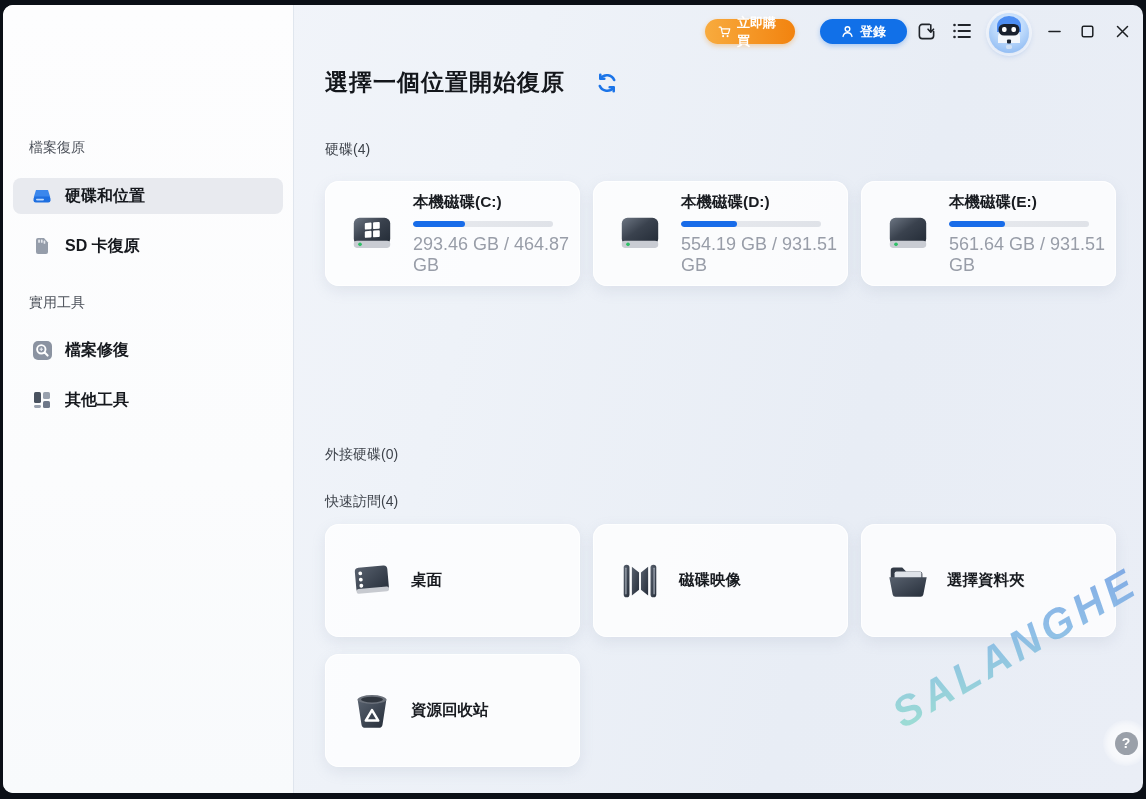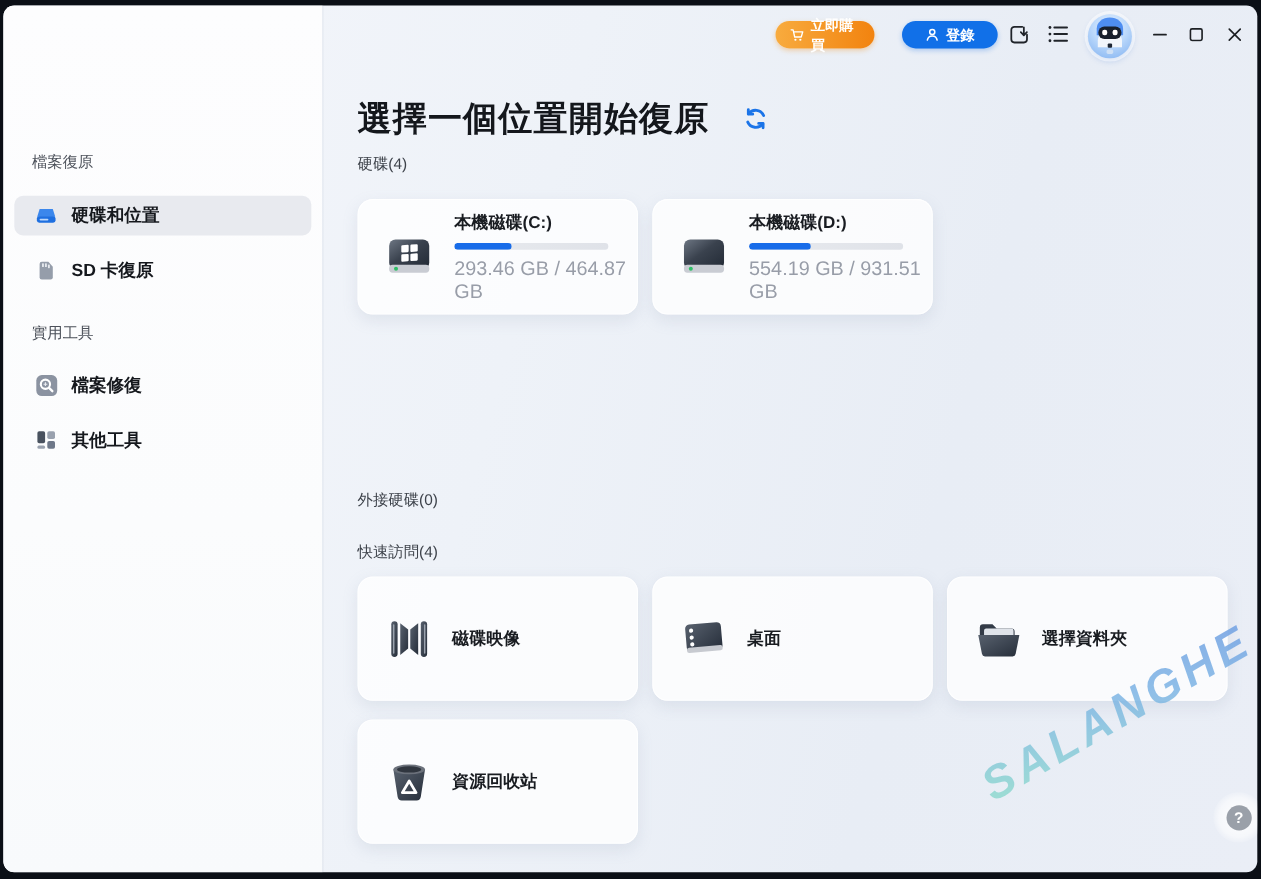--- a/index.html
+++ b/index.html
@@ -40,22 +40,22 @@
               box-shadow:0 2px 5px rgba(242,140,20,.35); justify-content:center; }
   .pill-login { left:817px; top:14px; width:87px; background:#1170e8;
                 box-shadow:0 2px 5px rgba(20,110,230,.3); justify-content:center; }
   .tb-icon { position:absolute; width:22px; height:22px; top:15px; cursor:pointer; display:flex; align-items:center; justify-content:center; }
   .avatar { position:absolute; left:986px; top:8px; width:40px; height:40px; border-radius:50%;
             background:radial-gradient(circle at 50% 30%, #e9f3ff 0%, #bcd9fb 45%, #7fb0f0 100%);
             box-shadow:0 0 0 3px rgba(255,255,255,.55), 0 2px 6px rgba(90,140,220,.45); cursor:pointer; }
   .win-ctl { position:absolute; top:13px; width:26px; height:26px; display:flex; align-items:center; justify-content:center; cursor:pointer; color:#1d2024; }
 
   
-  .main-title { position:absolute; left:322px; top:62px; font-size:31px; font-weight:700; color:#14171c;
-                display:flex; align-items:center; gap:31px; letter-spacing:1px;margin-top:20px; }
+  .main-title { position:absolute; left:322px; top:62px; font-size:23px; font-weight:700; color:#14171c;
+                display:flex; align-items:center; gap:31px; letter-spacing:1px; }
   .refresh-btn { width:22px; height:22px; cursor:pointer; }
   .sec-label { position:absolute; left:322px; font-size:14px; color:#3e434b; }
 
   .grid { position:absolute; left:322px; width:792px; display:flex; flex-wrap:wrap; column-gap:13px; }
   .card {
     width:255px; border-radius:14px; cursor:pointer;
     background:rgba(255,255,255,.78);
     box-shadow:0 5px 14px rgba(139,152,176,.16), inset 0 0 0 1px rgba(255,255,255,.8);
     display:flex; align-items:center; padding-left:24px;
   }
@@ -262,55 +262,69 @@
       </svg>
       <div class="drive-info">
         <div class="drive-name">本機磁碟(D:)</div>
         <div class="bar">
             <div class="bar-fill" style="width: 40%;"></div>
           </div>
         <div class="drive-usage">554.19 GB / 931.51 GB</div>
       </div>
     </div>
 
+    <div class="card drive-card">
+      <svg class="big-icon" viewBox="0 0 48 48">
+        <rect x="5" y="7" width="38" height="28" rx="6" fill="url(#driveG)"></rect>
+        <rect x="5" y="31" width="38" height="7.5" rx="3.2" fill="#c9ccd3"></rect>
+        <circle cx="11.5" cy="34.8" r="1.9" fill="#2fbf67"></circle>
+      </svg>
+      <div class="drive-info">
+        <div class="drive-name">本機磁碟(E:)</div>
+        <div class="bar">
+            <div class="bar-fill" style="width: 40%;"></div>
+          </div>
+        <div class="drive-usage">561.64 GB / 931.51 GB</div>
+      </div>
+    </div>
 
   </div>
 
   <div class="sec-label" style="top:441px">外接硬碟(0)</div>
   <div class="sec-label" style="top:488px">快速訪問(4)</div>
 
   <div class="grid grid-quick">
-
-    <div class="card quick-card">
-      <svg class="big-icon" viewBox="0 0 48 48">
-        <rect x="7" y="7" width="6" height="34" rx="3" fill="url(#darkG)"></rect>
-        <path d="M15.5 9 L23 15 V33 L15.5 39 Z" fill="url(#darkG)"></path>
-        <rect x="35" y="7" width="6" height="34" rx="3" fill="url(#darkG)"></rect>
-        <path d="M32.5 9 L25 15 V33 L32.5 39 Z" fill="url(#darkG)"></path>
-        <rect x="8.6" y="10" width="1.4" height="28" rx=".7" fill="#9aa2ad"></rect>
-        <rect x="38" y="10" width="1.4" height="28" rx=".7" fill="#9aa2ad"></rect>
-      </svg>
-      <div class="quick-label">磁碟映像</div>
-    </div>
 
     <div class="card quick-card">
       <svg class="big-icon" viewBox="0 0 48 48">
         <g transform="rotate(-5 24 24)">
           <rect x="7" y="9" width="34" height="26" rx="4" fill="url(#darkG)"></rect>
           <rect x="7" y="31" width="34" height="5" rx="2.2" fill="#c7cad0"></rect>
           <circle cx="12.5" cy="15" r="2" fill="#ffffff"></circle>
           <circle cx="12.5" cy="21.5" r="2" fill="#ffffff"></circle>
           <circle cx="12.5" cy="28" r="2" fill="#ffffff"></circle>
         </g>
       </svg>
       <div class="quick-label">桌面</div>
     </div>
 
     <div class="card quick-card">
       <svg class="big-icon" viewBox="0 0 48 48">
+        <rect x="7" y="7" width="6" height="34" rx="3" fill="url(#darkG)"></rect>
+        <path d="M15.5 9 L23 15 V33 L15.5 39 Z" fill="url(#darkG)"></path>
+        <rect x="35" y="7" width="6" height="34" rx="3" fill="url(#darkG)"></rect>
+        <path d="M32.5 9 L25 15 V33 L32.5 39 Z" fill="url(#darkG)"></path>
+        <rect x="8.6" y="10" width="1.4" height="28" rx=".7" fill="#9aa2ad"></rect>
+        <rect x="38" y="10" width="1.4" height="28" rx=".7" fill="#9aa2ad"></rect>
+      </svg>
+      <div class="quick-label">磁碟映像</div>
+    </div>
+
+    <div class="card quick-card">
+      <svg class="big-icon" viewBox="0 0 48 48">
         <path d="M6 13 a3 3 0 0 1 3-3 h9 l4 4 h14 a3 3 0 0 1 3 3 v4 H6 Z" fill="#333b47"></path>
         <rect x="10" y="14" width="28" height="10" rx="2" fill="#dfe3e9"></rect>
         <path d="M4.5 20 h39 l-3.5 18 a3 3 0 0 1 -3 2.4 H11 a3 3 0 0 1 -3-2.4 Z" fill="url(#darkG)"></path>
       </svg>
       <div class="quick-label">選擇資料夾</div>
     </div>
 
     <div class="card quick-card">
       <svg class="big-icon" viewBox="0 0 48 48">
         <path d="M9 12 L13 38 q.5 3.5 4 3.5 h14 q3.5 0 4-3.5 L39 12 Z" fill="url(#darkG)"></path>

